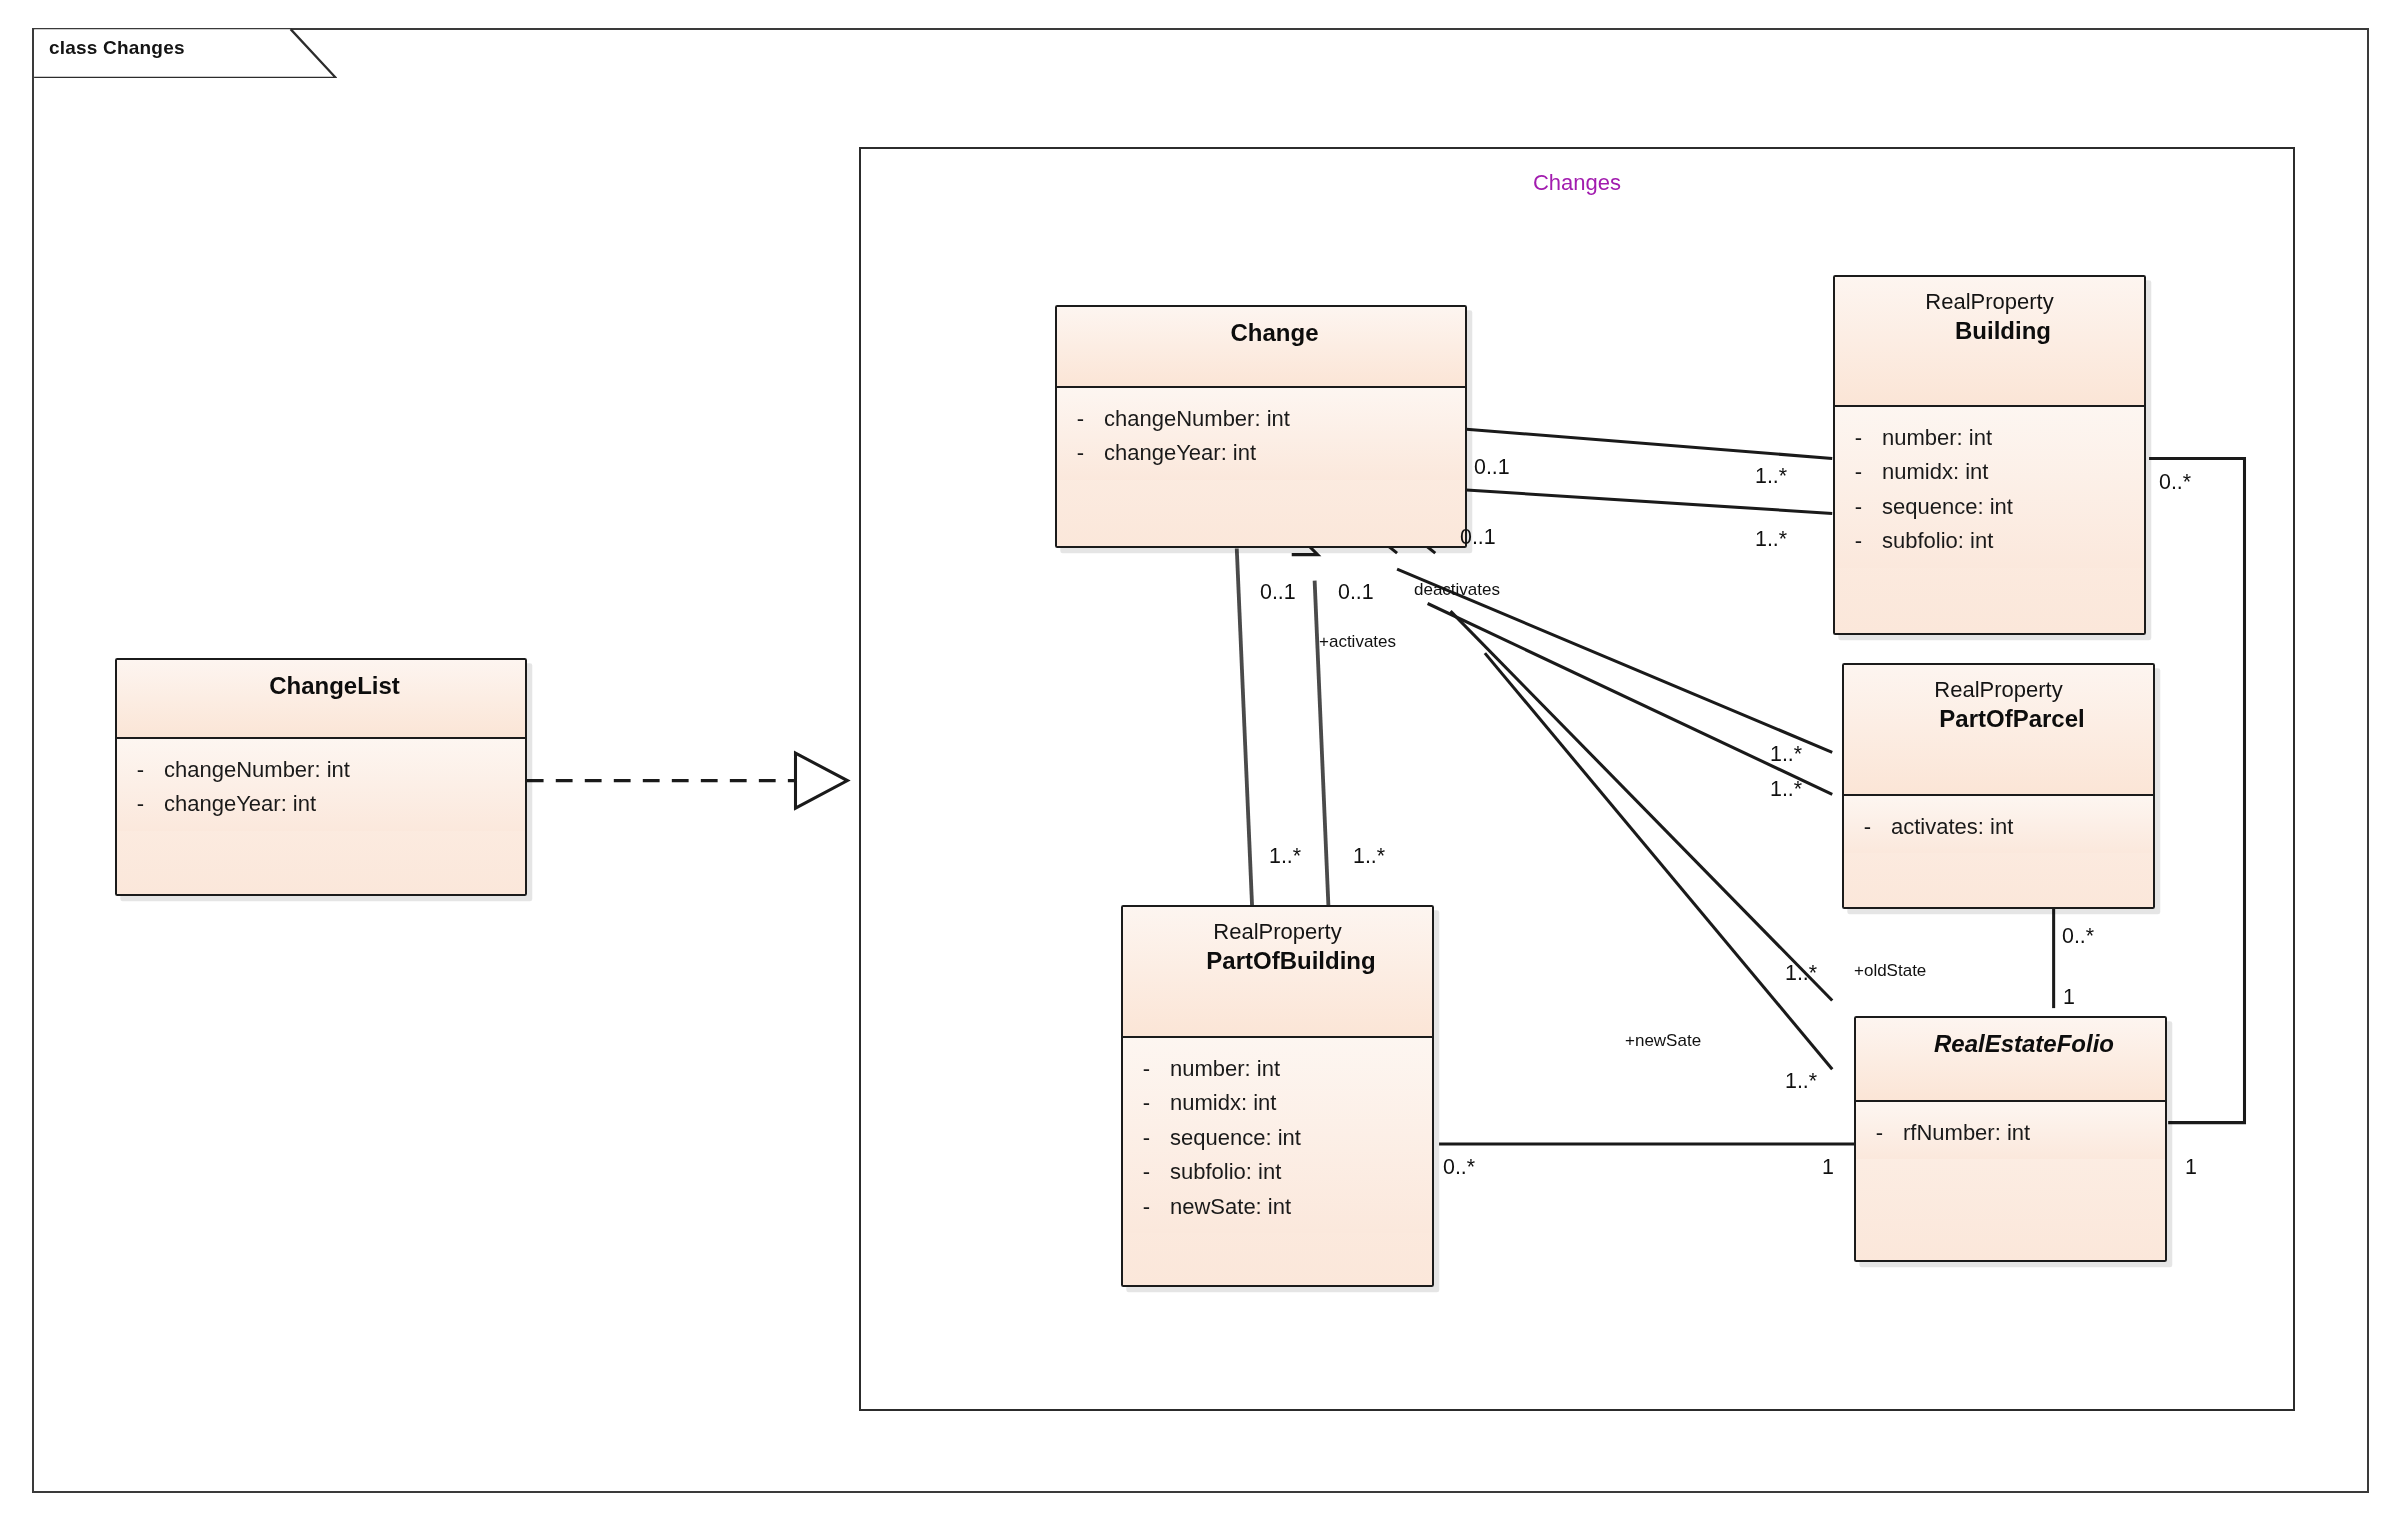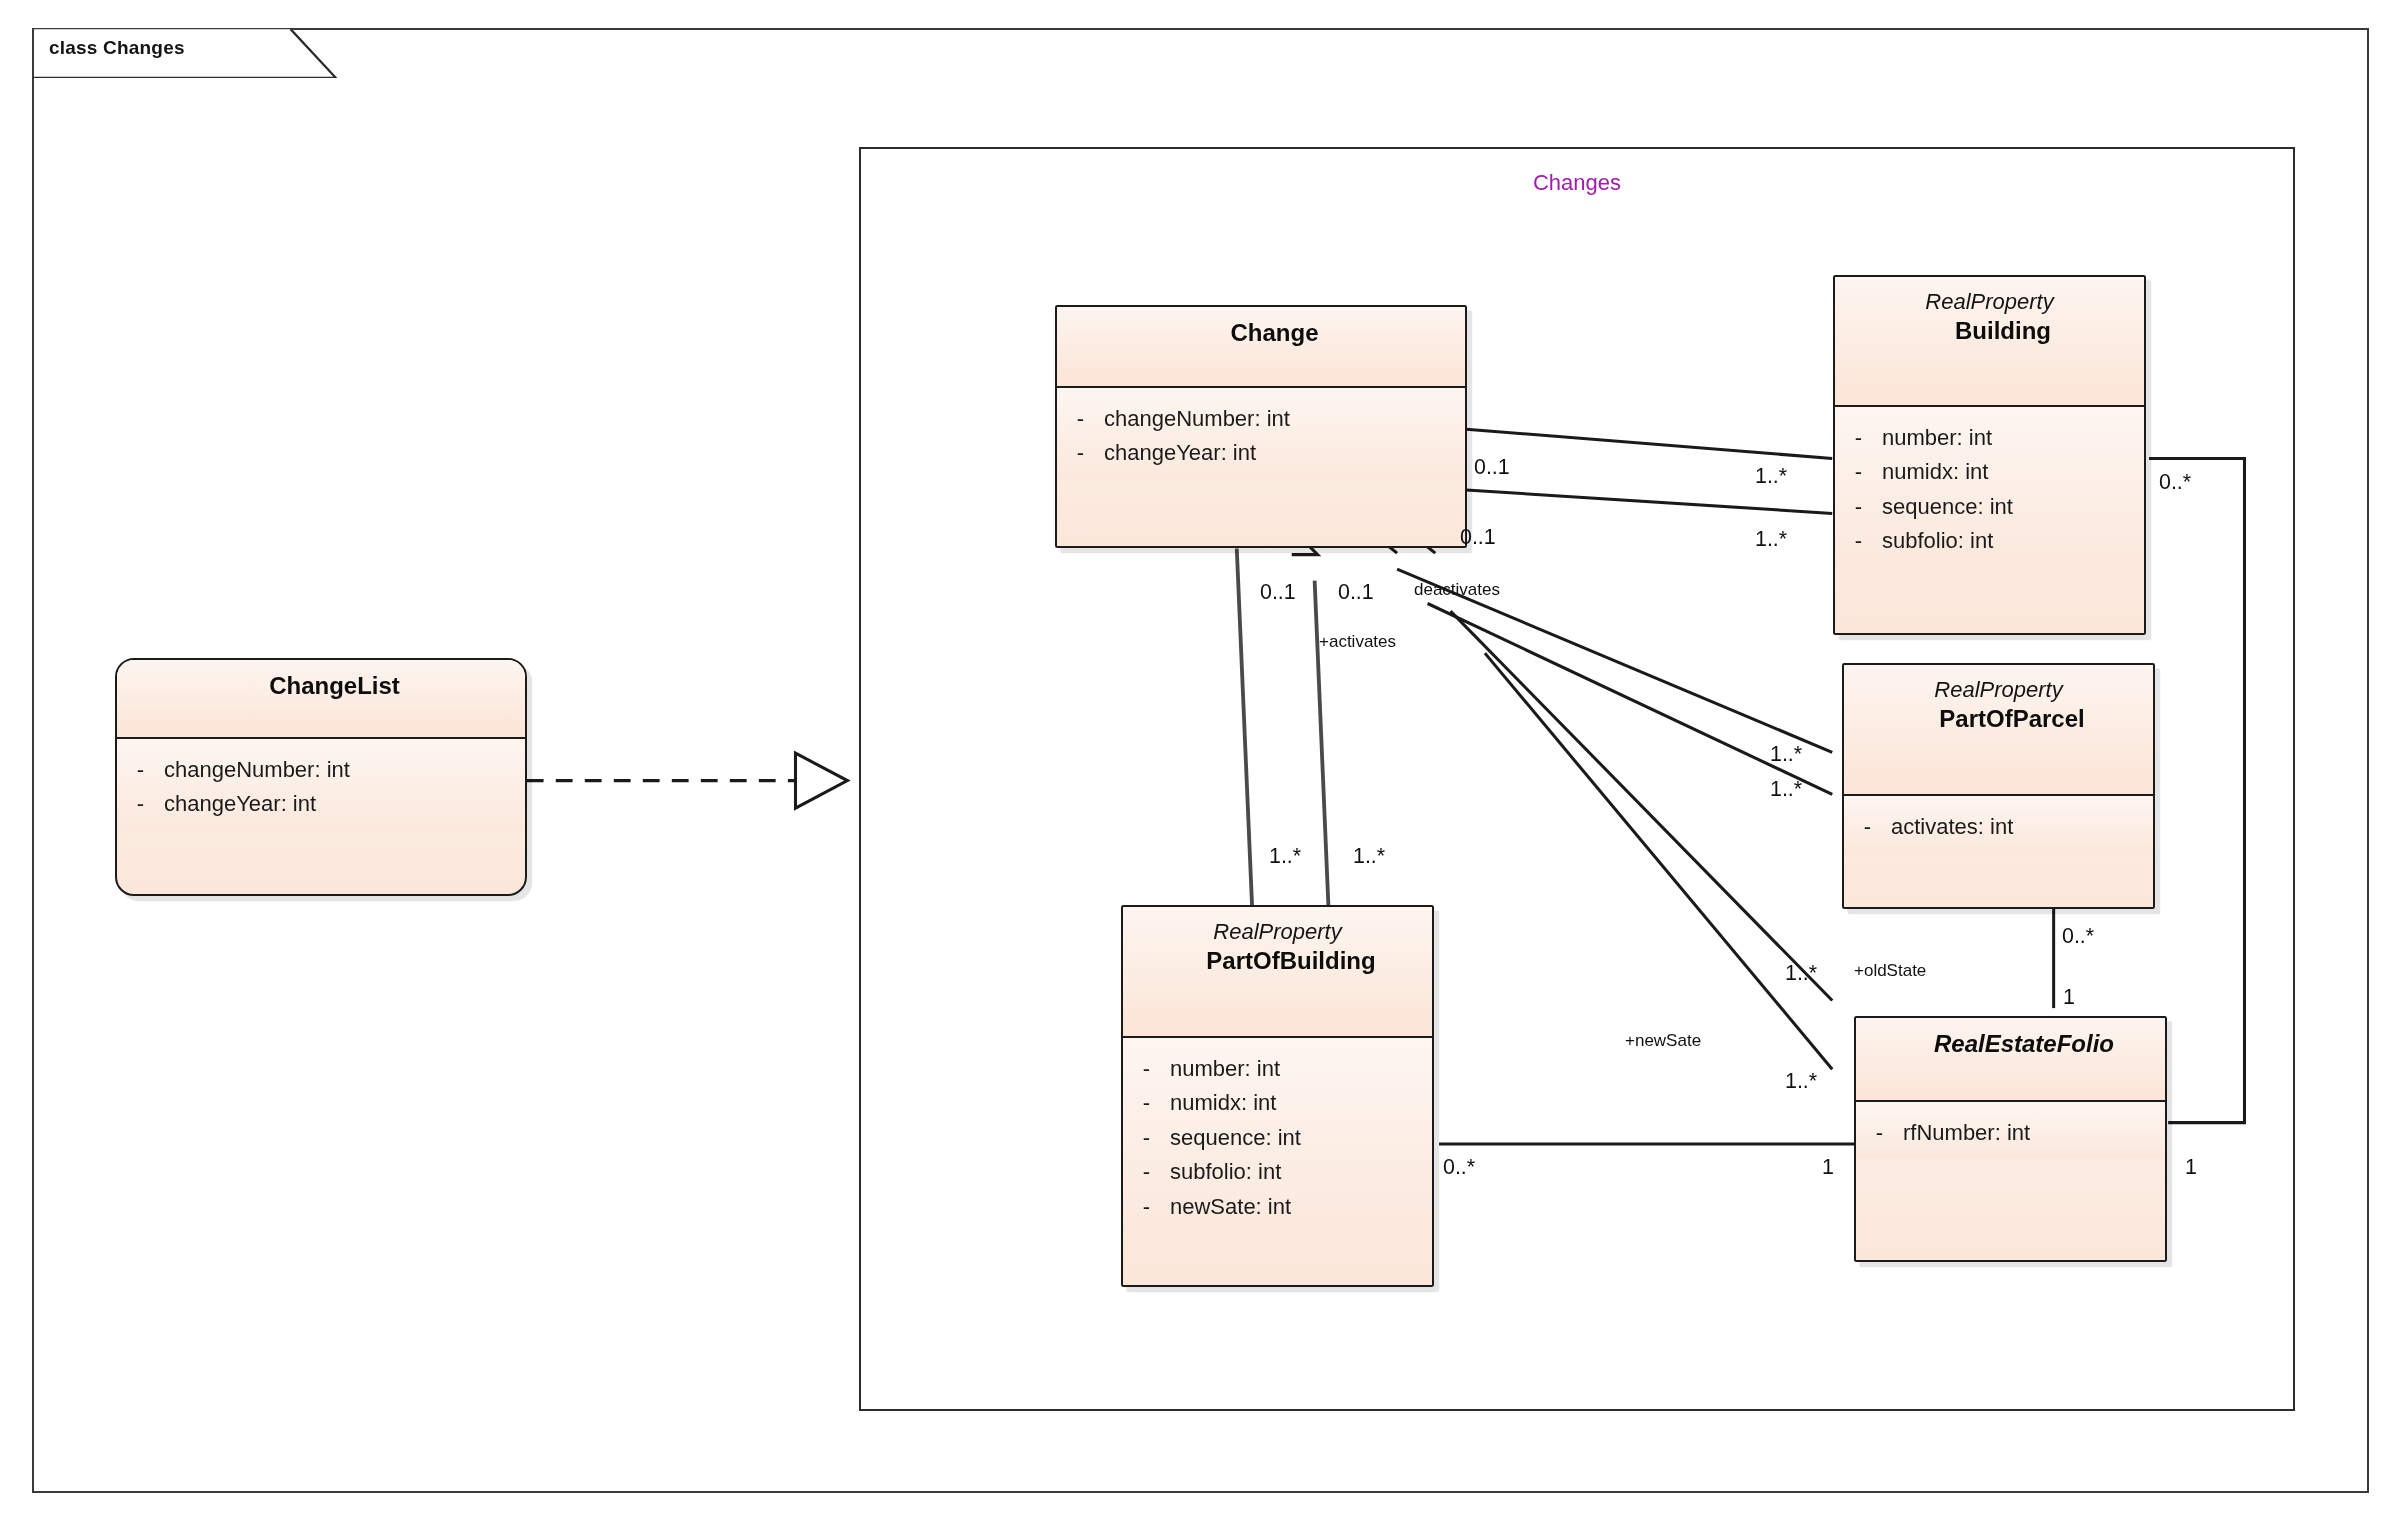--- a/index.html
+++ b/index.html
@@ -84,21 +84,20 @@
   .uml-head {
     box-sizing: border-box;
     border-bottom: 2.3px solid #1b1b1b;
     text-align: center;
     padding-top: 10.7px;
     padding-bottom: 9.2px;
     background: linear-gradient(to bottom, #fdf5f0 0%, #fbe5d6 100%);
   }
   .uml-stereo {
     font-size: 22px;
-    font-style: italic;
     color: #141414;
     line-height: 1.28;
     white-space: nowrap;
   }
   .uml-name {
     font-size: 24px;
     font-weight: bold;
     color: #0d0d0d;
     line-height: 1.28;
     white-space: nowrap;
@@ -221,21 +220,21 @@
     <g>
       <line x1="2690" y1="1190" x2="2690" y2="1320" stroke="#1a1a1a" stroke-width="4"></line>
     </g>
 
     
     <g>
       <line x1="1885" y1="1498" x2="2430" y2="1498" stroke="#1a1a1a" stroke-width="4"></line>
     </g>
   </svg>
 
-  <div class="uml-class" id="cls-changelist" style="left:115px; top:658px; width:412px; height:238px;border-radius:19px;">
+  <div class="uml-class" id="cls-changelist" style="left:115px; top:658px; width:412px; height:238px;">
     <div class="uml-head" style="height:79px;">
       <div class="uml-name">ChangeList</div>
     </div>
     <div class="uml-body">
       <div class="attr-row">
         <span class="attr-vis">-</span>
         <span class="attr-text">changeNumber: int</span>
       </div>
       <div class="attr-row">
         <span class="attr-vis">-</span>

